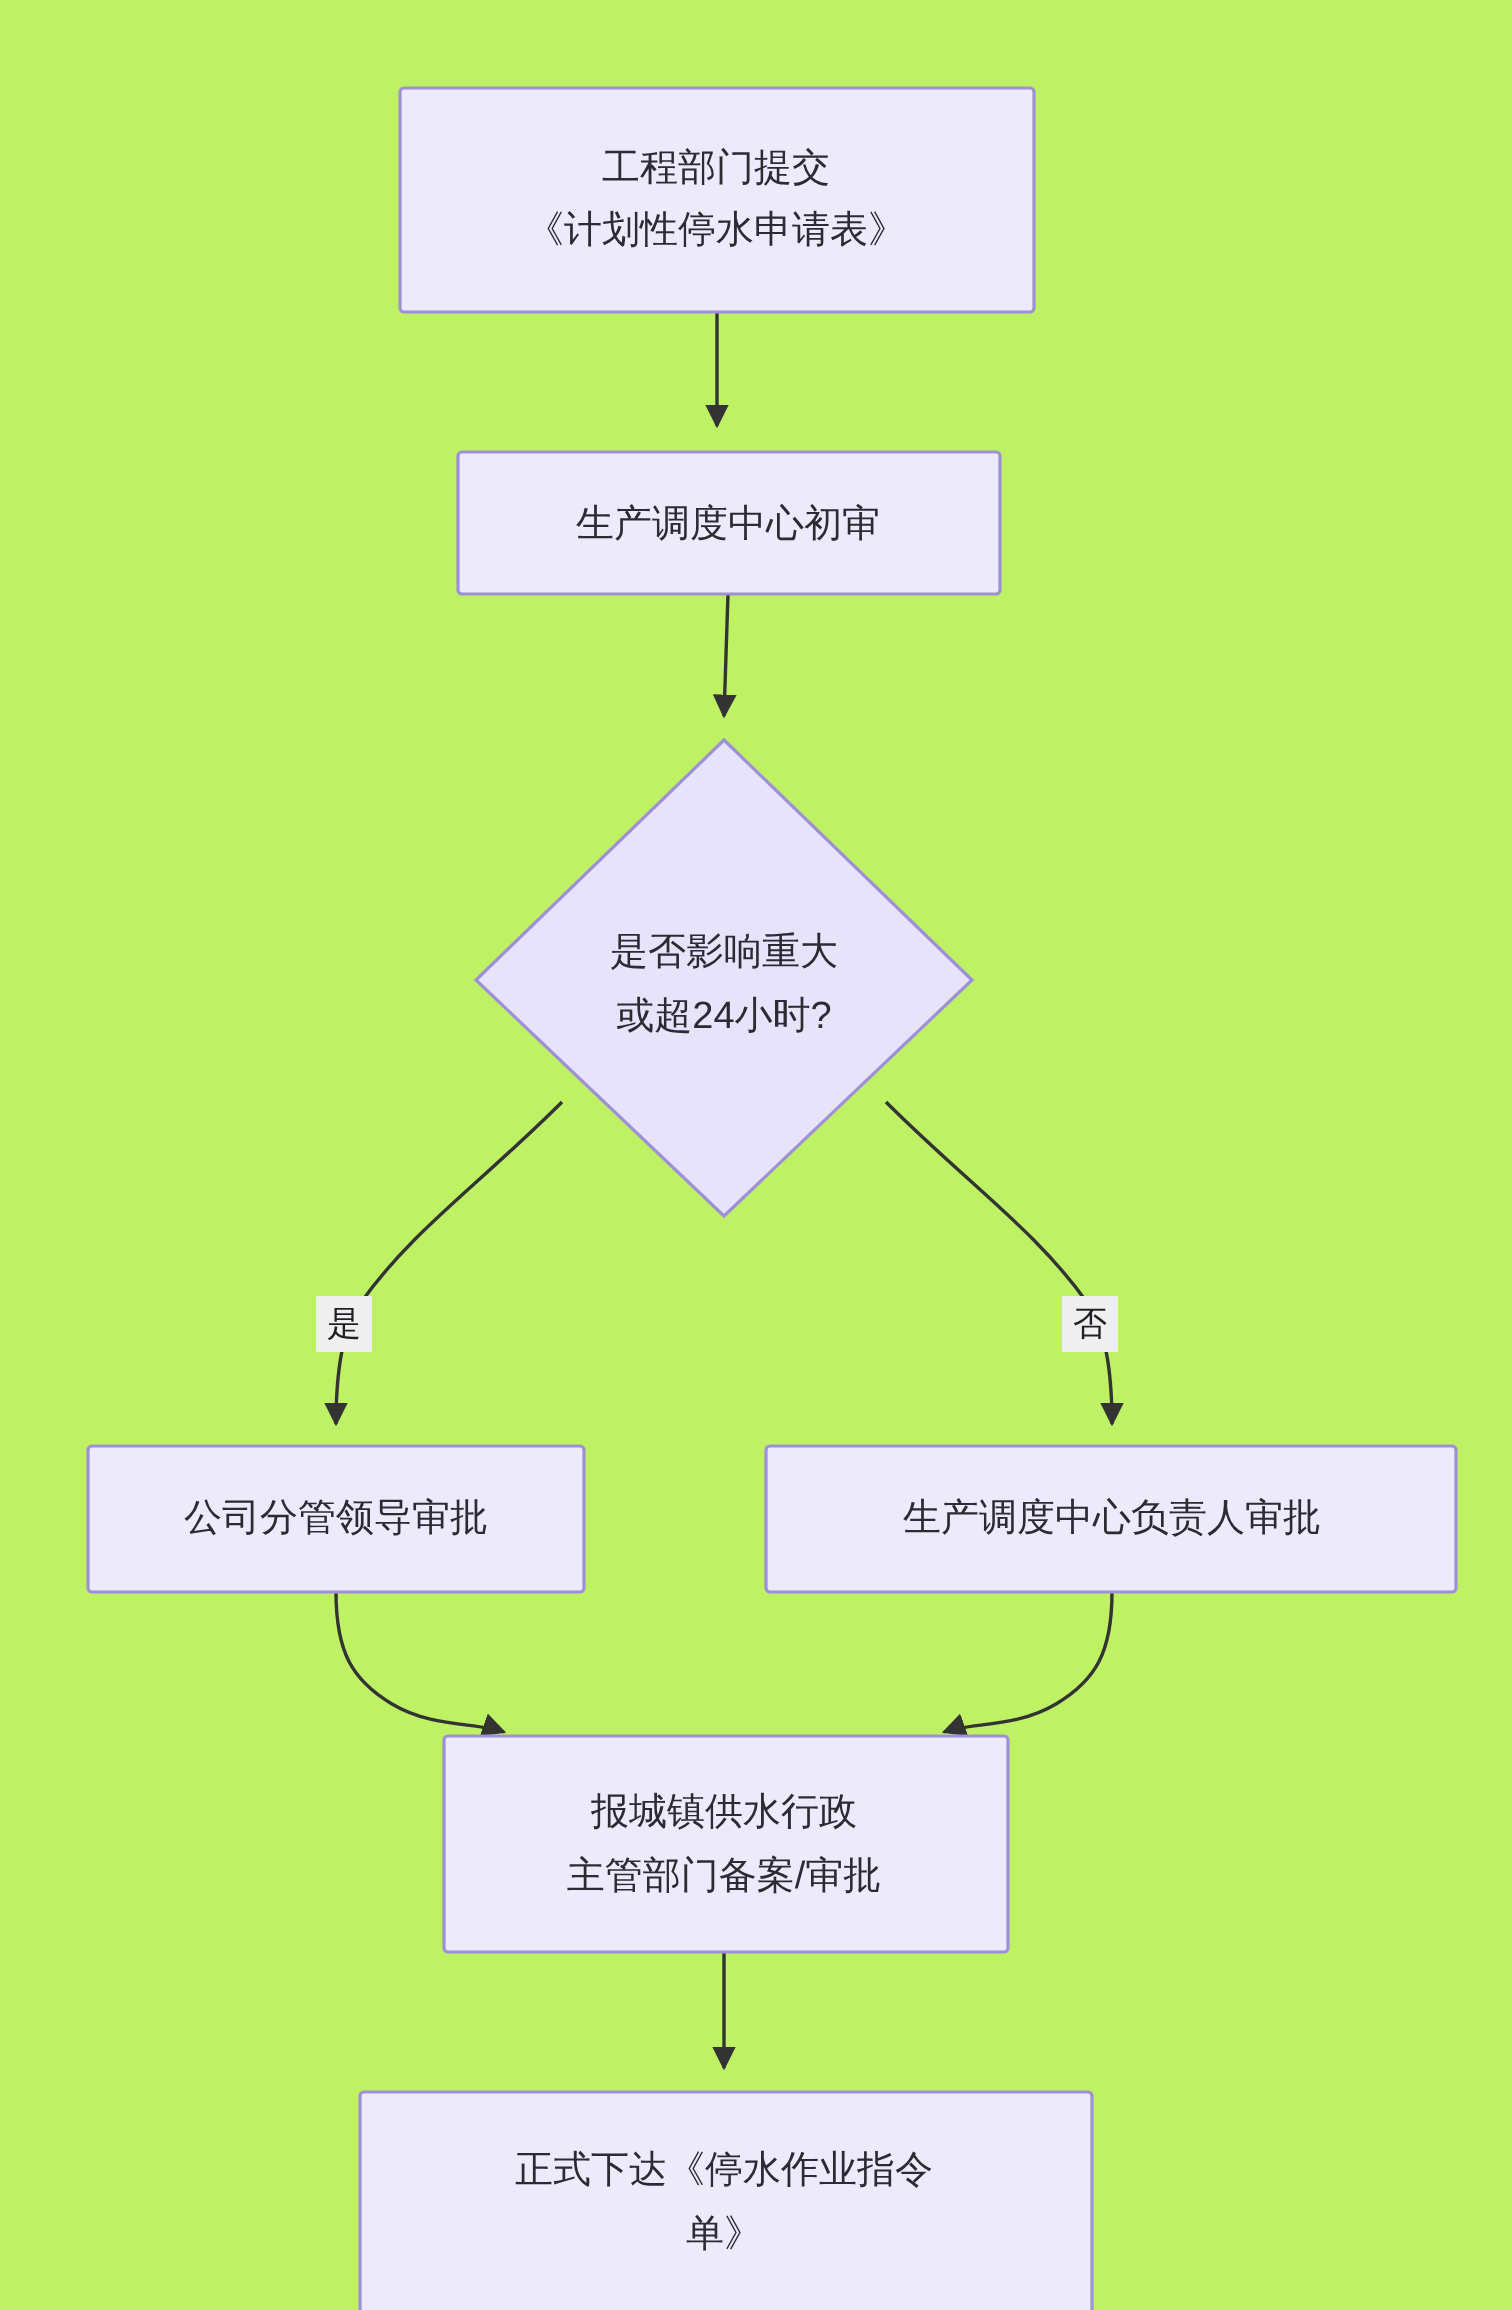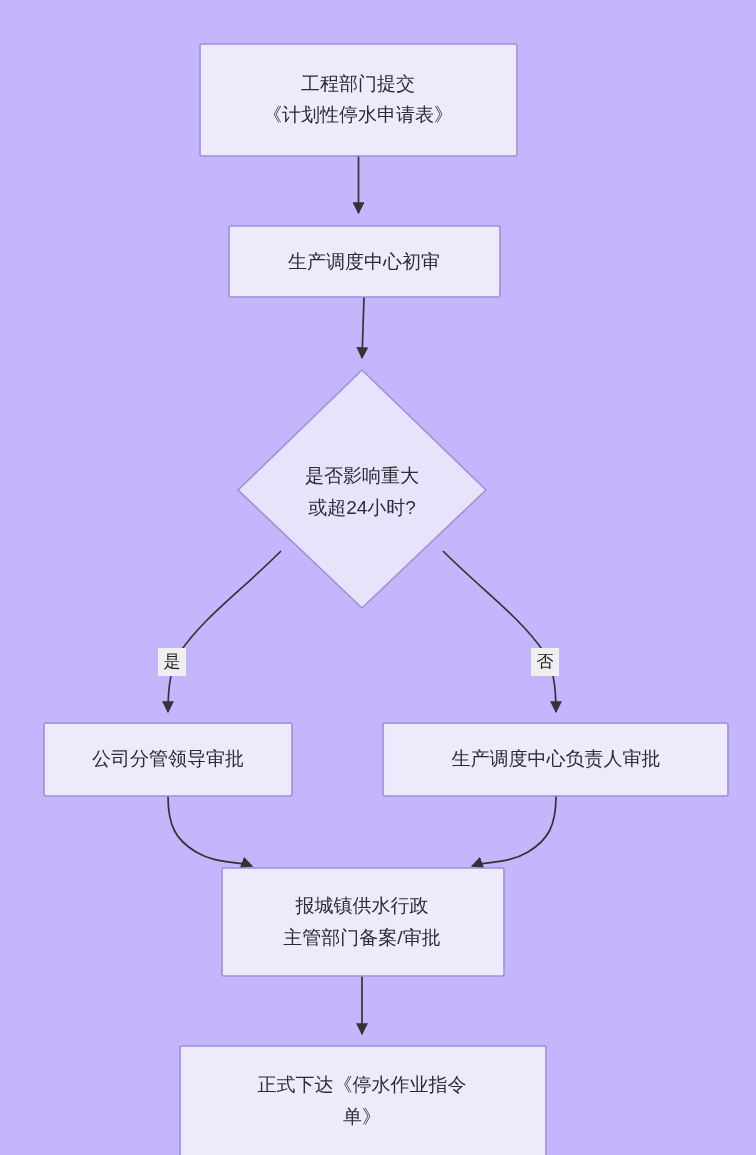--- a/index.html
+++ b/index.html
@@ -11,21 +11,21 @@
   body {
     font-family: "Liberation Sans", "DejaVu Sans", sans-serif;
     width: 756px;
     height: 1155px;
     overflow: hidden;
   }
   #flow-root {
     position: relative;
     width: 756px;
     height: 1155px;
-    background: #c4b5fd;
+    background: #bef264;
     text-align: center;
   }
   svg#flow-canvas {
     position: absolute;
     left: 0;
     top: 0;
     width: 756px;
     height: 1155px;
     display: block;
   }

